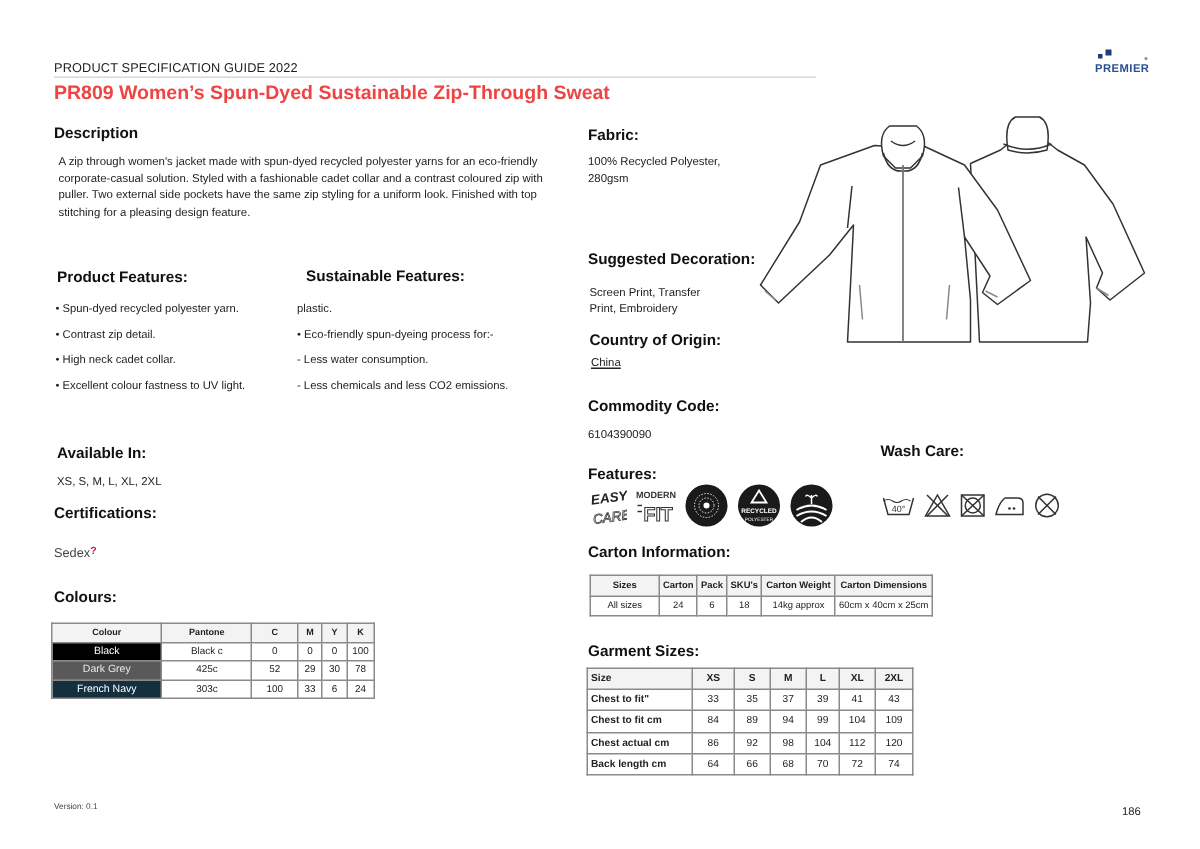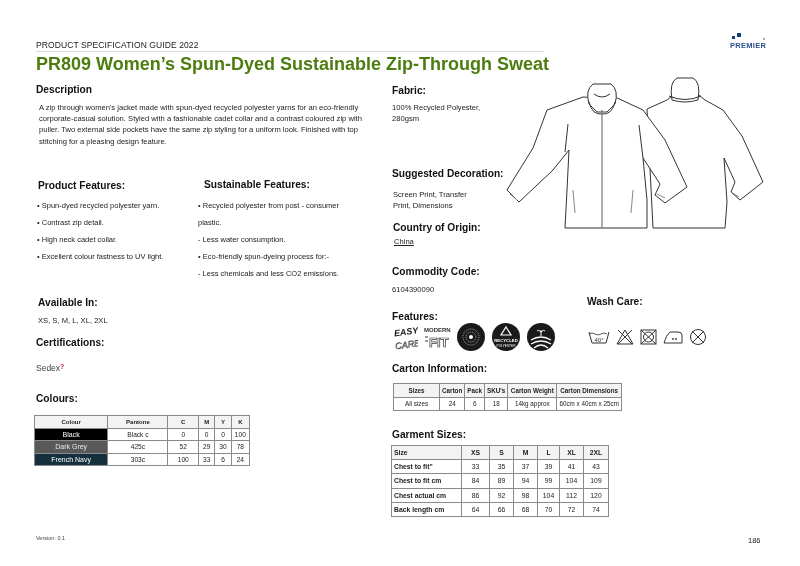--- a/index.html
+++ b/index.html
@@ -2,21 +2,21 @@
 <html><head>
 <meta charset="utf-8">
 <style>
   * { box-sizing: border-box; margin: 0; padding: 0; }
   html, body { width: 800px; height: 566px; background: #ffffff; overflow: hidden; }
   body { position: relative; font-family: "Liberation Sans", sans-serif; color: #1a1a1a; }
   .abs { position: absolute; }
 
   .guide-title { left: 36px; top: 40px; font-size: 8.5px; color: #222; letter-spacing: 0.1px; }
   .guide-rule { left: 36px; top: 51px; width: 508px; height: 1px; background: #d8d8d8; }
-  .prod-title { left: 36px; top: 54px; font-size: 18px; font-weight: bold; color: #4d7c0f; }
+  .prod-title { left: 36px; top: 54px; font-size: 13px; font-weight: bold; color: #ef4444; }
 
   .logo { left: 728px; top: 32px; width: 40px; height: 22px; }
   .logo .sq1 { position: absolute; left: 4px; top: 4px; width: 3px; height: 3px; background: #1a3e7a; }
   .logo .sq2 { position: absolute; left: 9px; top: 1px; width: 4px; height: 4px; background: #1a3e7a; }
   .logo .dot { position: absolute; left: 35px; top: 6px; width: 2px; height: 2px; border-radius: 50%; background: #7a8fb5; }
   .logo .word { position: absolute; left: 2px; top: 9px; font-size: 7.5px; letter-spacing: 0.3px; color: #2a5090; font-weight: bold; }
 
   h2.sec { position: absolute; font-size: 10.2px; font-weight: bold; color: #111; }
   .body-txt { position: absolute; font-size: 7.6px; line-height: 11.2px; color: #222; }
 
@@ -68,24 +68,23 @@
 <h2 class="sec" style="left:38px;top:180px;">Product Features:</h2>
 <div class="feat-list" style="left:37px;top:200px;">
   <div>• Spun-dyed recycled polyester yarn.</div>
   <div>• Contrast zip detail.</div>
   <div>• High neck cadet collar.</div>
   <div>• Excellent colour fastness to UV light.</div>
 </div>
 
 <h2 class="sec" style="left:204px;top:179px;">Sustainable Features:</h2>
 <div class="feat-list" style="left:198px;top:200px;">
-  <div>•  Recycled polyester from post - consumer</div>
   <div>plastic.</div>
+  <div>•   Eco-friendly spun-dyeing process for:-</div>
   <div>- Less water consumption.</div>
-  <div>•   Eco-friendly spun-dyeing process for:-</div>
   <div>- Less chemicals and less CO2 emissions.</div>
 </div>
 
 <h2 class="sec" style="left:38px;top:297px;">Available In:</h2>
 <div class="body-txt" style="left:38px;top:315px;">XS, S, M, L, XL, 2XL</div>
 
 <h2 class="sec" style="left:36px;top:337px;">Certifications:</h2>
 <div class="abs sedex">
   <span>Sedex</span><span class="mark">?</span>
 </div>
@@ -130,21 +129,21 @@
 
 <h2 class="sec" style="left:392px;top:85px;text-align:right;">Fabric:</h2>
 <div class="body-txt" style="left:392px;top:102px;">
   <div>100% Recycled Polyester,</div>
   <div>280gsm</div>
 </div>
 
 <h2 class="sec" style="left:392px;top:168px;">Suggested Decoration:</h2>
 <div class="body-txt" style="left:393px;top:189px;">
   <div>Screen Print, Transfer</div>
-  <div>Print, Dimensions</div>
+  <div>Print, Embroidery</div>
 </div>
 
 <h2 class="sec" style="left:393px;top:222px;">Country of Origin:</h2>
 <div class="body-txt" style="left:394px;top:236px;text-decoration:underline;">China</div>
 
 <h2 class="sec" style="left:392px;top:266px;">Commodity Code:</h2>
 <div class="body-txt" style="left:392px;top:284px;">6104390090</div>
 
 <svg class="abs" style="left:495px;top:70px;" width="300" height="165" viewBox="0 0 300 165">
   <g fill="#ffffff" stroke="#333" stroke-width="1" stroke-linejoin="round">

